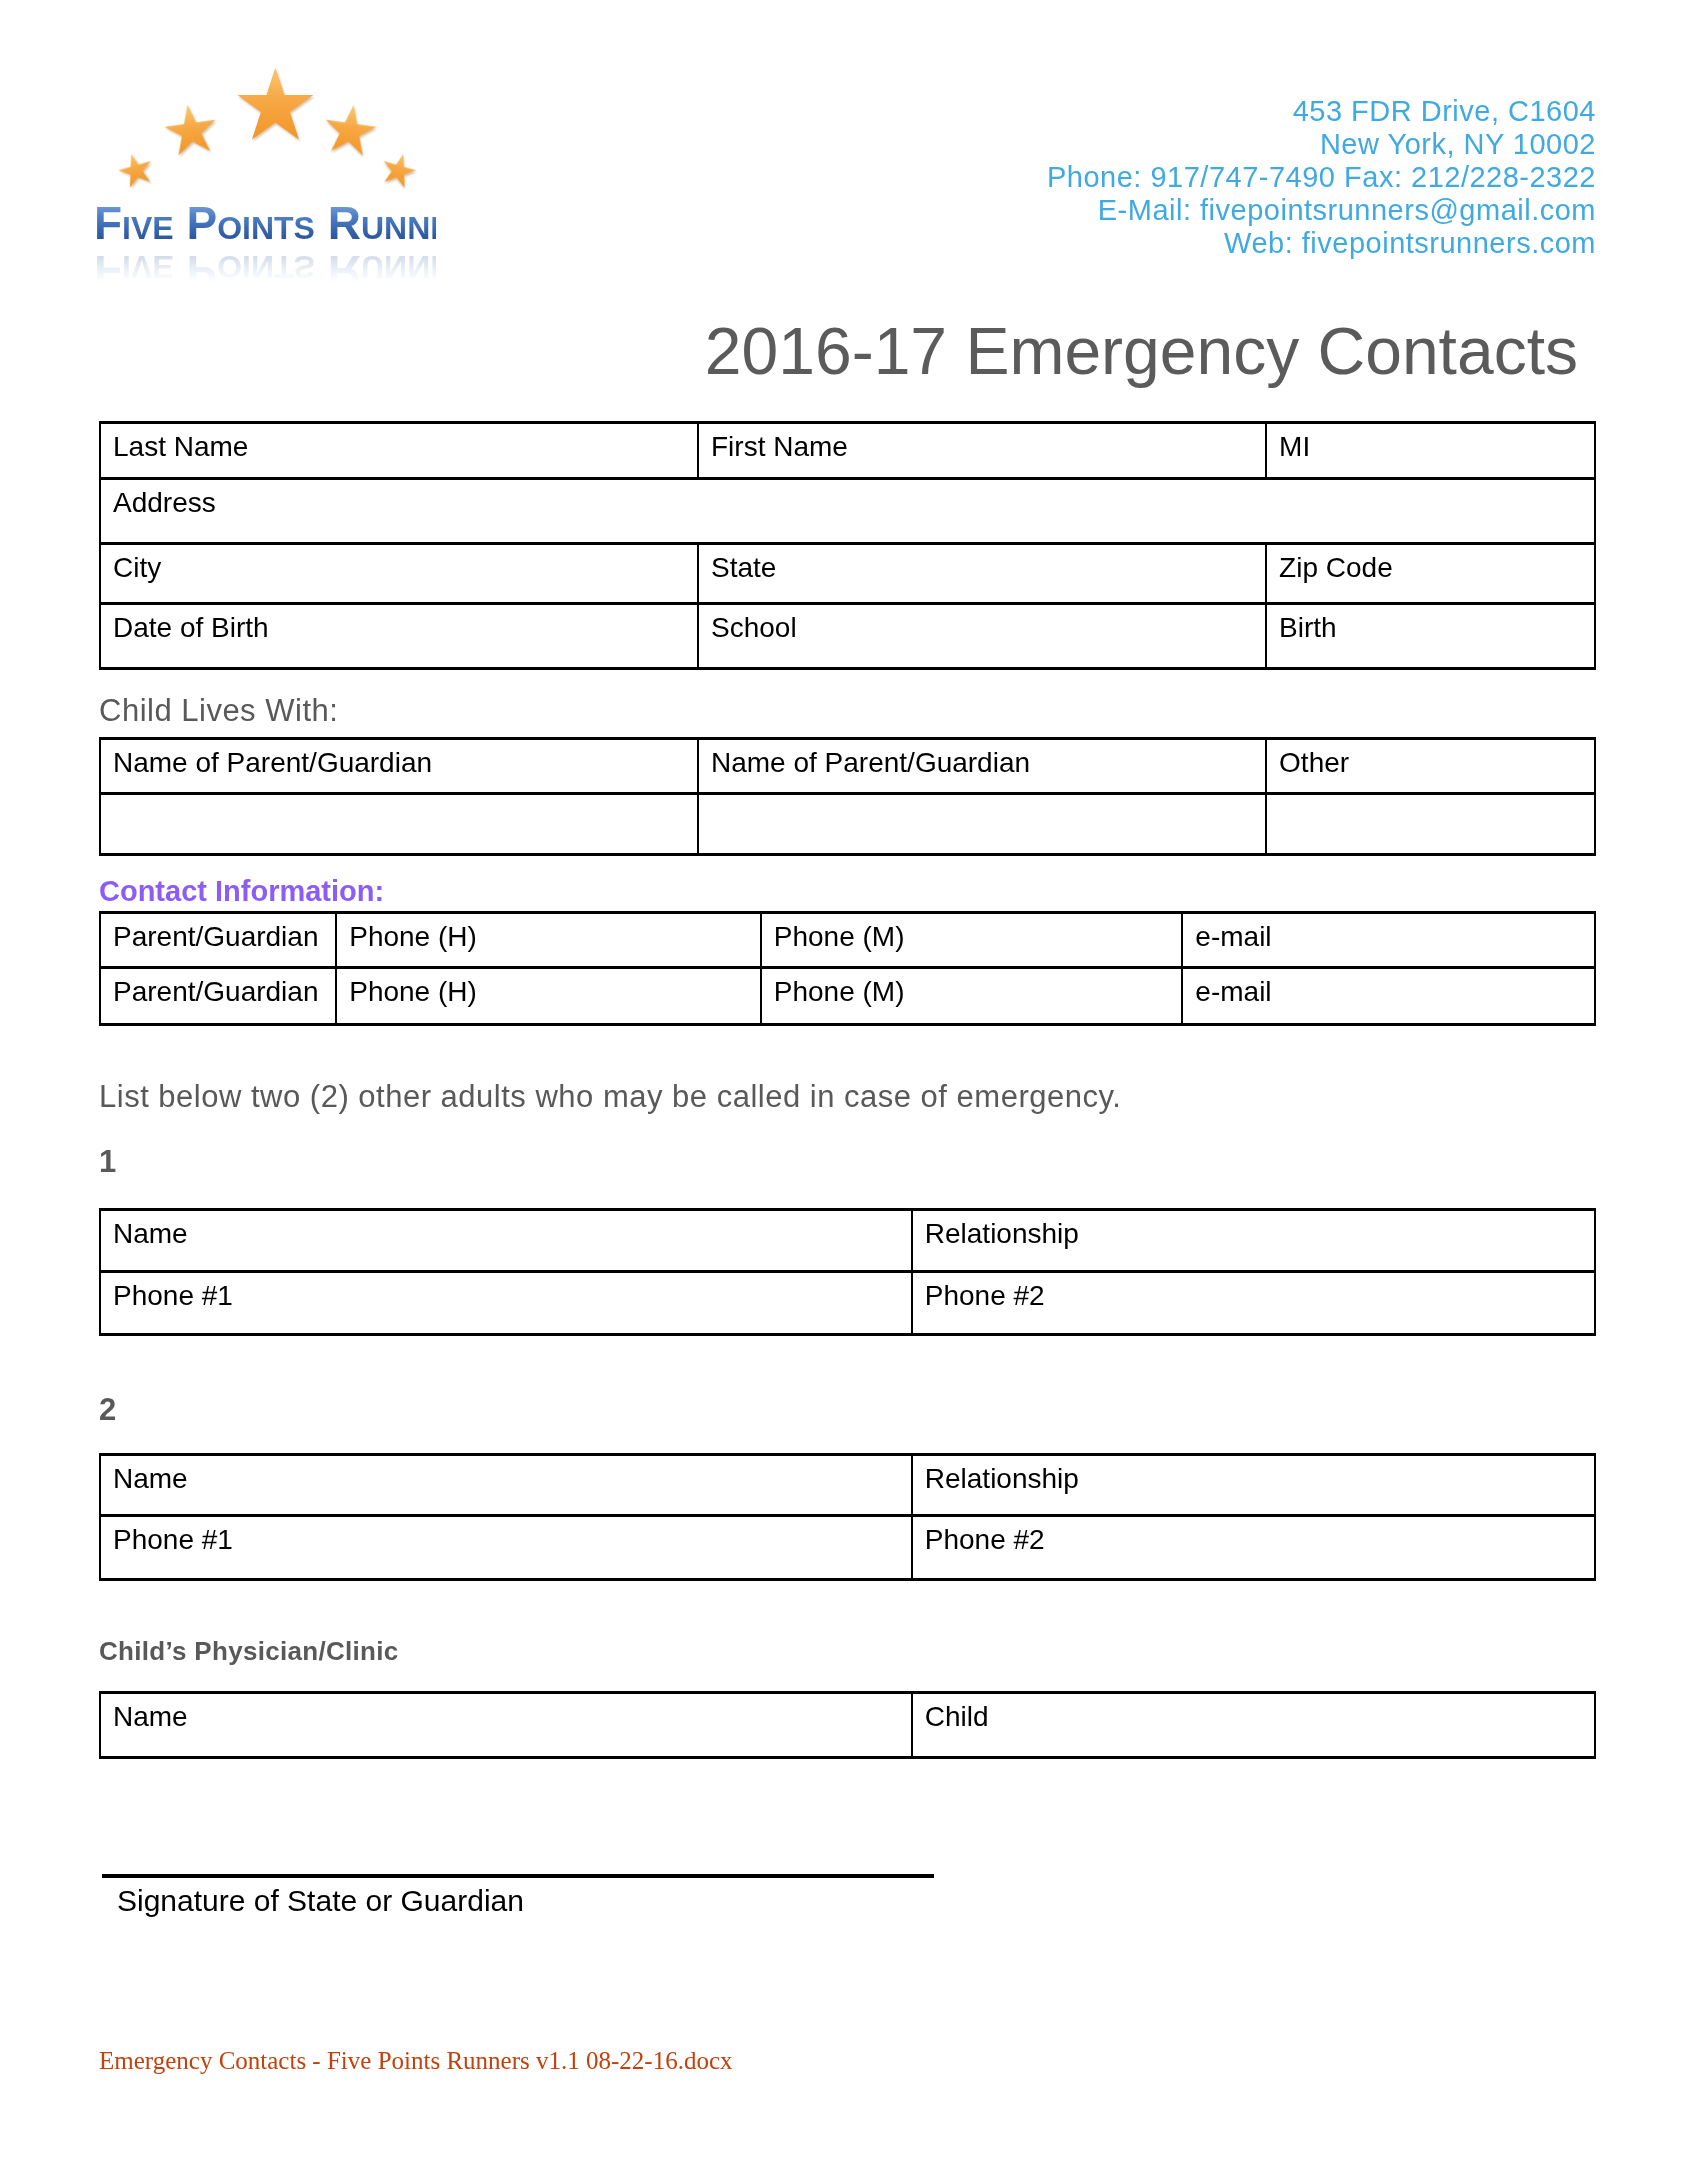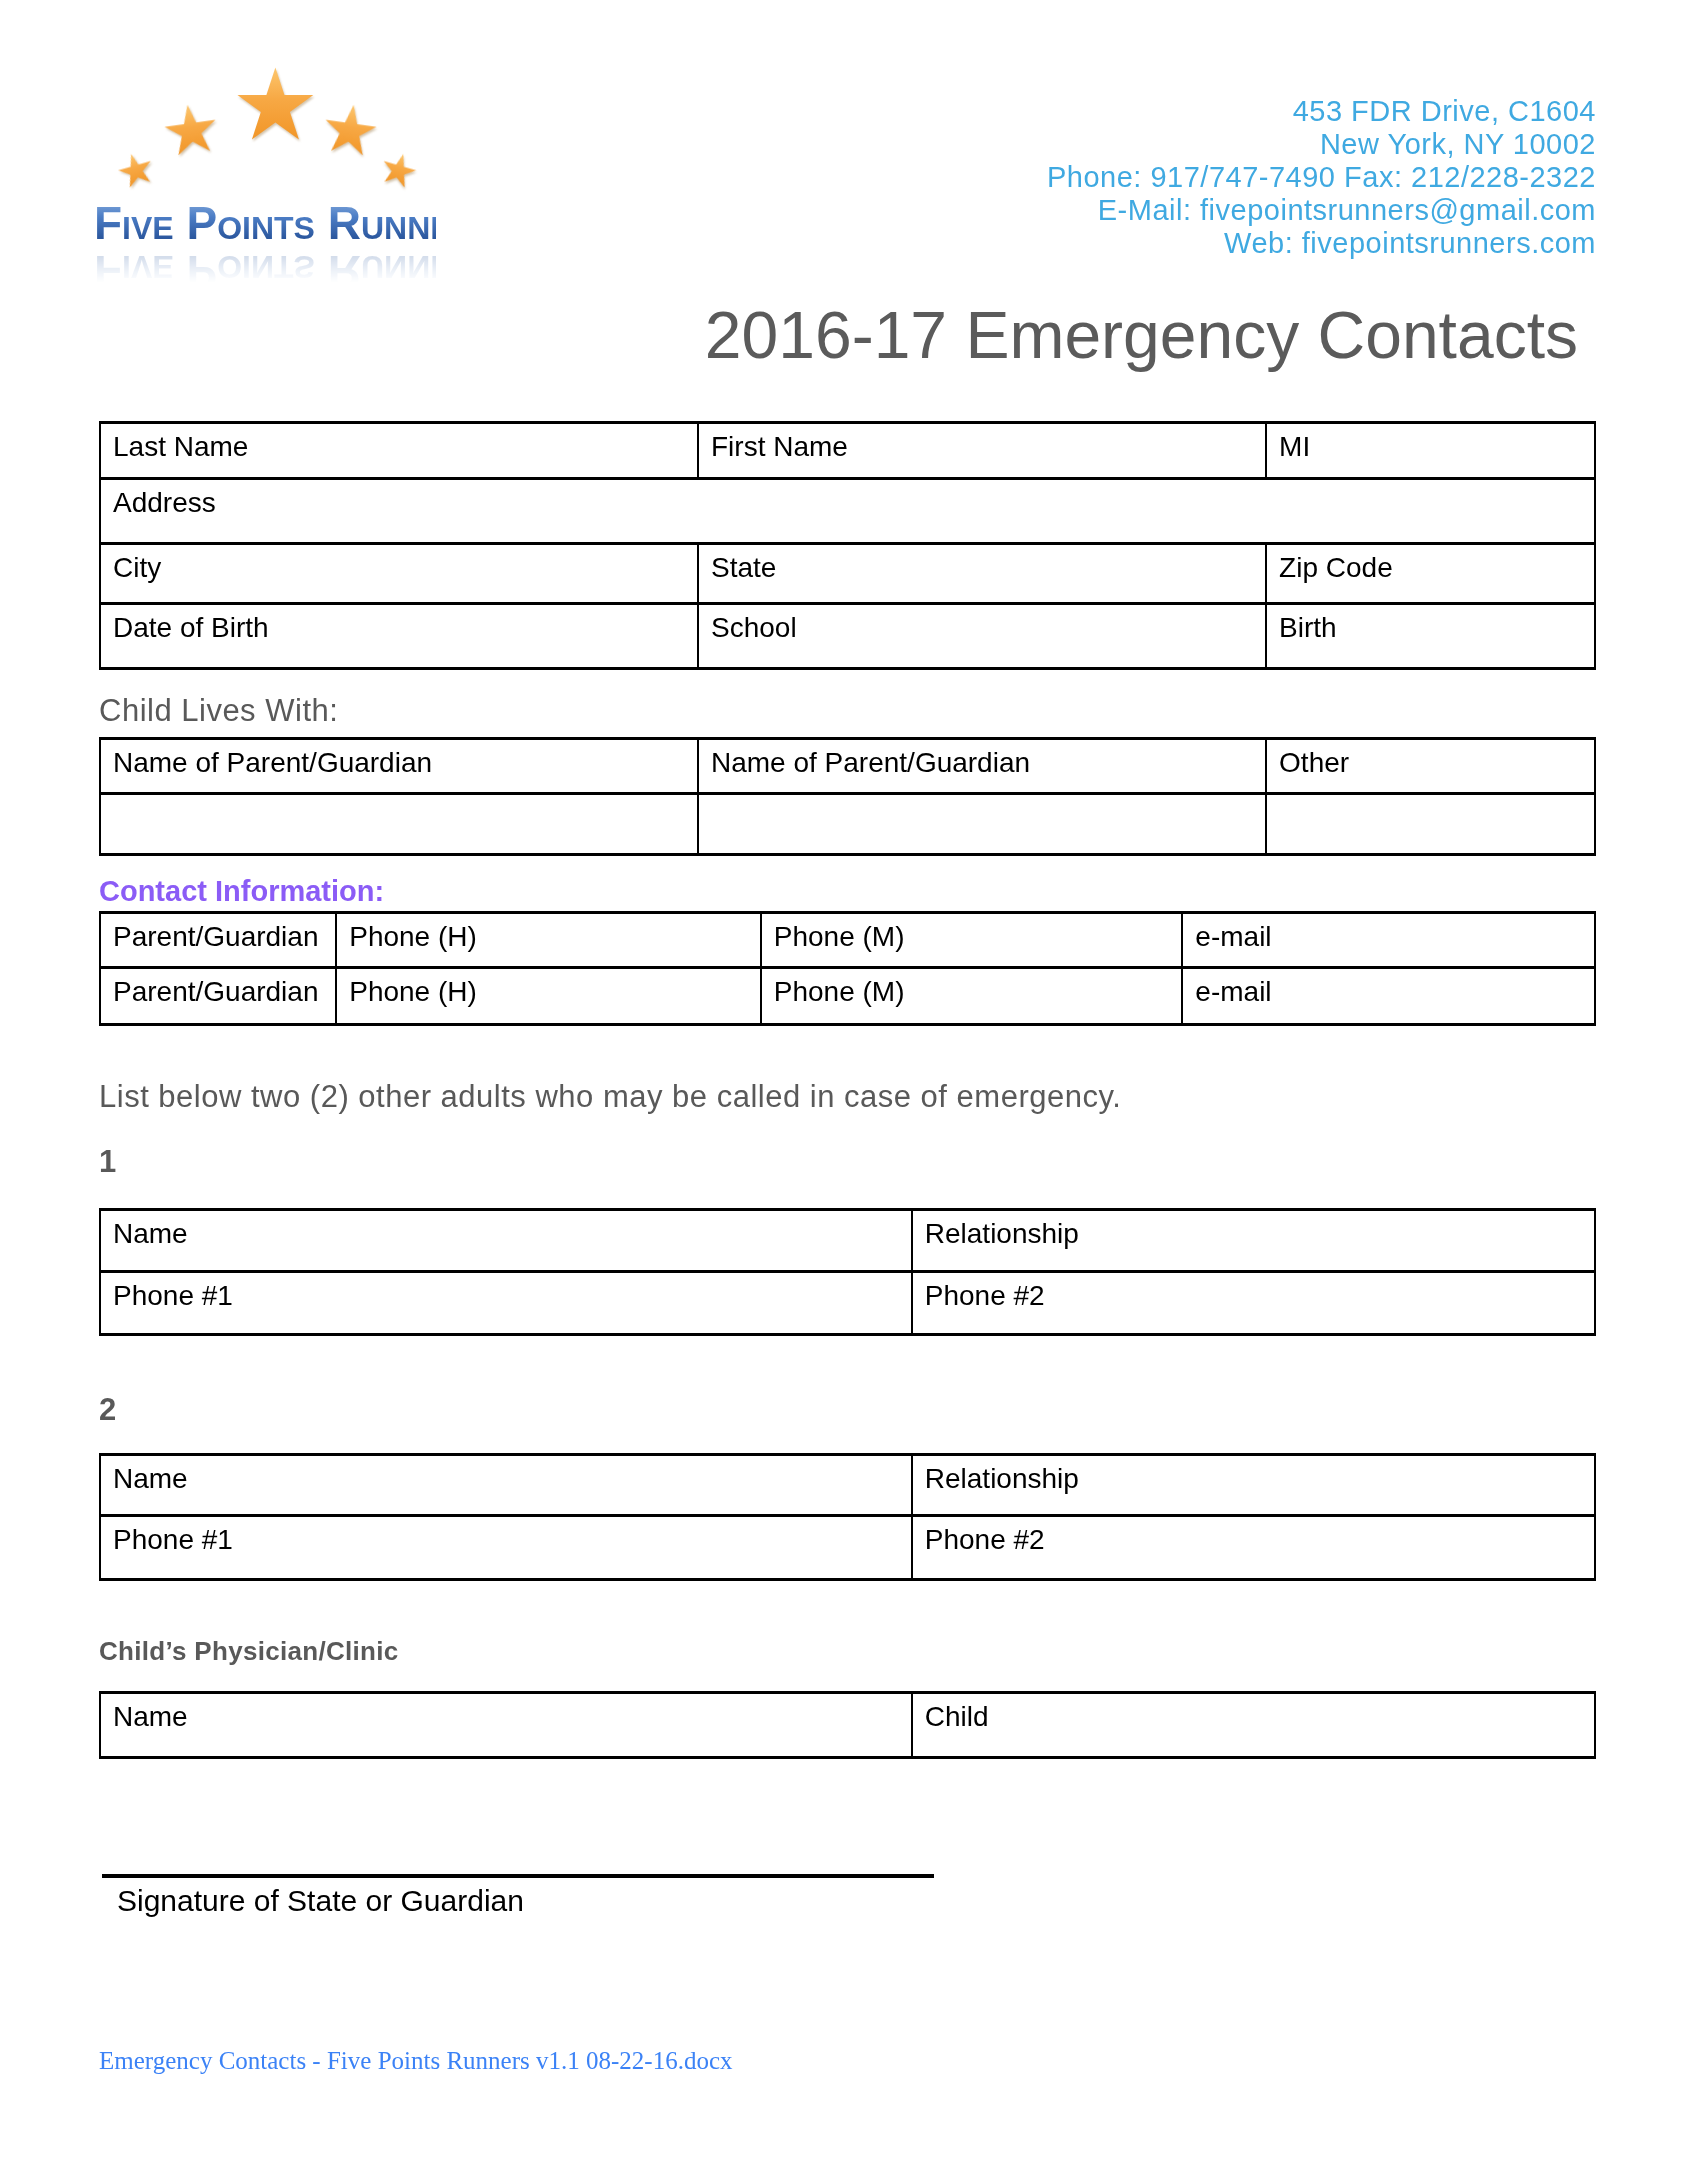--- a/index.html
+++ b/index.html
@@ -25,21 +25,21 @@
   .logo-text{top:145px;}
   .logo-reflection{top:194px;transform:scaleY(-1);opacity:.32;
         -webkit-mask-image:linear-gradient(180deg,transparent 0%,transparent 30%,rgba(0,0,0,.9) 100%);
                 mask-image:linear-gradient(180deg,transparent 0%,transparent 30%,rgba(0,0,0,.9) 100%);}
 
   
   .contact-block{position:absolute;top:95px;right:87px;text-align:right;
         color:#3fa9e1;font-size:29px;line-height:33px;letter-spacing:0.5px;}
 
   
-  .doc-title{position:absolute;top:298px;right:105px;color:#5b5b5b;
+  .doc-title{position:absolute;top:314px;right:105px;color:#5b5b5b;
         font-size:66px;line-height:1.15;white-space:nowrap;}
 
   
   table.form{border-collapse:collapse;table-layout:fixed;width:1497px;}
   table.form td{border-left:2px solid #000;border-right:2px solid #000;
         border-top:3px solid #000;border-bottom:3px solid #000;
         vertical-align:top;padding:6px 12px;font-size:28px;line-height:1.2;
         overflow:hidden;}
   .abs{position:absolute;left:99px;}
 
@@ -47,21 +47,21 @@
   .black-heading{position:absolute;left:99px;color:#8b5cf6;font-weight:bold;font-size:29px;}
   .section-number{position:absolute;left:99px;color:#595959;font-weight:bold;font-size:31px;}
   .small-gray-heading{position:absolute;left:99px;color:#595959;font-weight:bold;font-size:26px;letter-spacing:0.3px;}
 
   
   .signature-line{position:absolute;left:102px;top:1874px;width:832px;border-top:4px solid #000;}
   .signature-label{position:absolute;left:117px;top:1884px;font-size:30px;color:#000;}
 
   
   .footer{position:absolute;left:99px;top:2047px;font-family:"Liberation Serif",serif;
-        font-size:25px;color:#3b82f6;}
+        font-size:25px;color:#c2410c;}
 </style>
 </head>
 <body>
 
 <div class="page">
 
   <div class="logo">
     <span class="star s1"></span>
     <span class="star s2"></span>
     <span class="star s3"></span>

